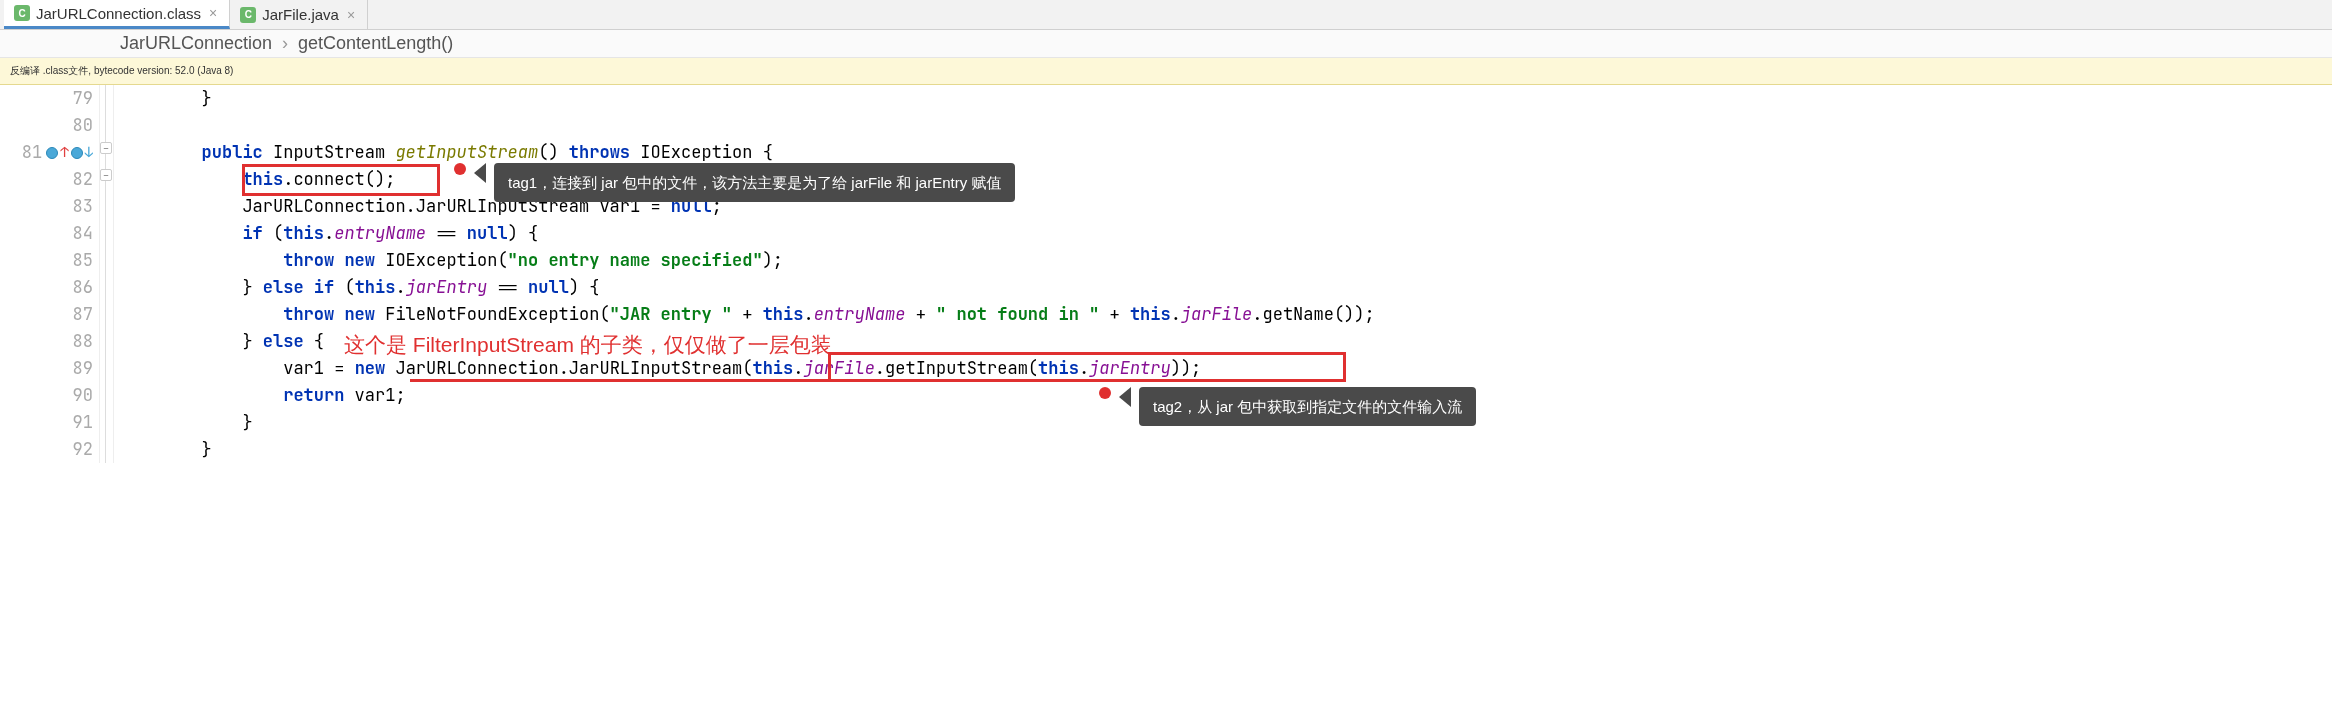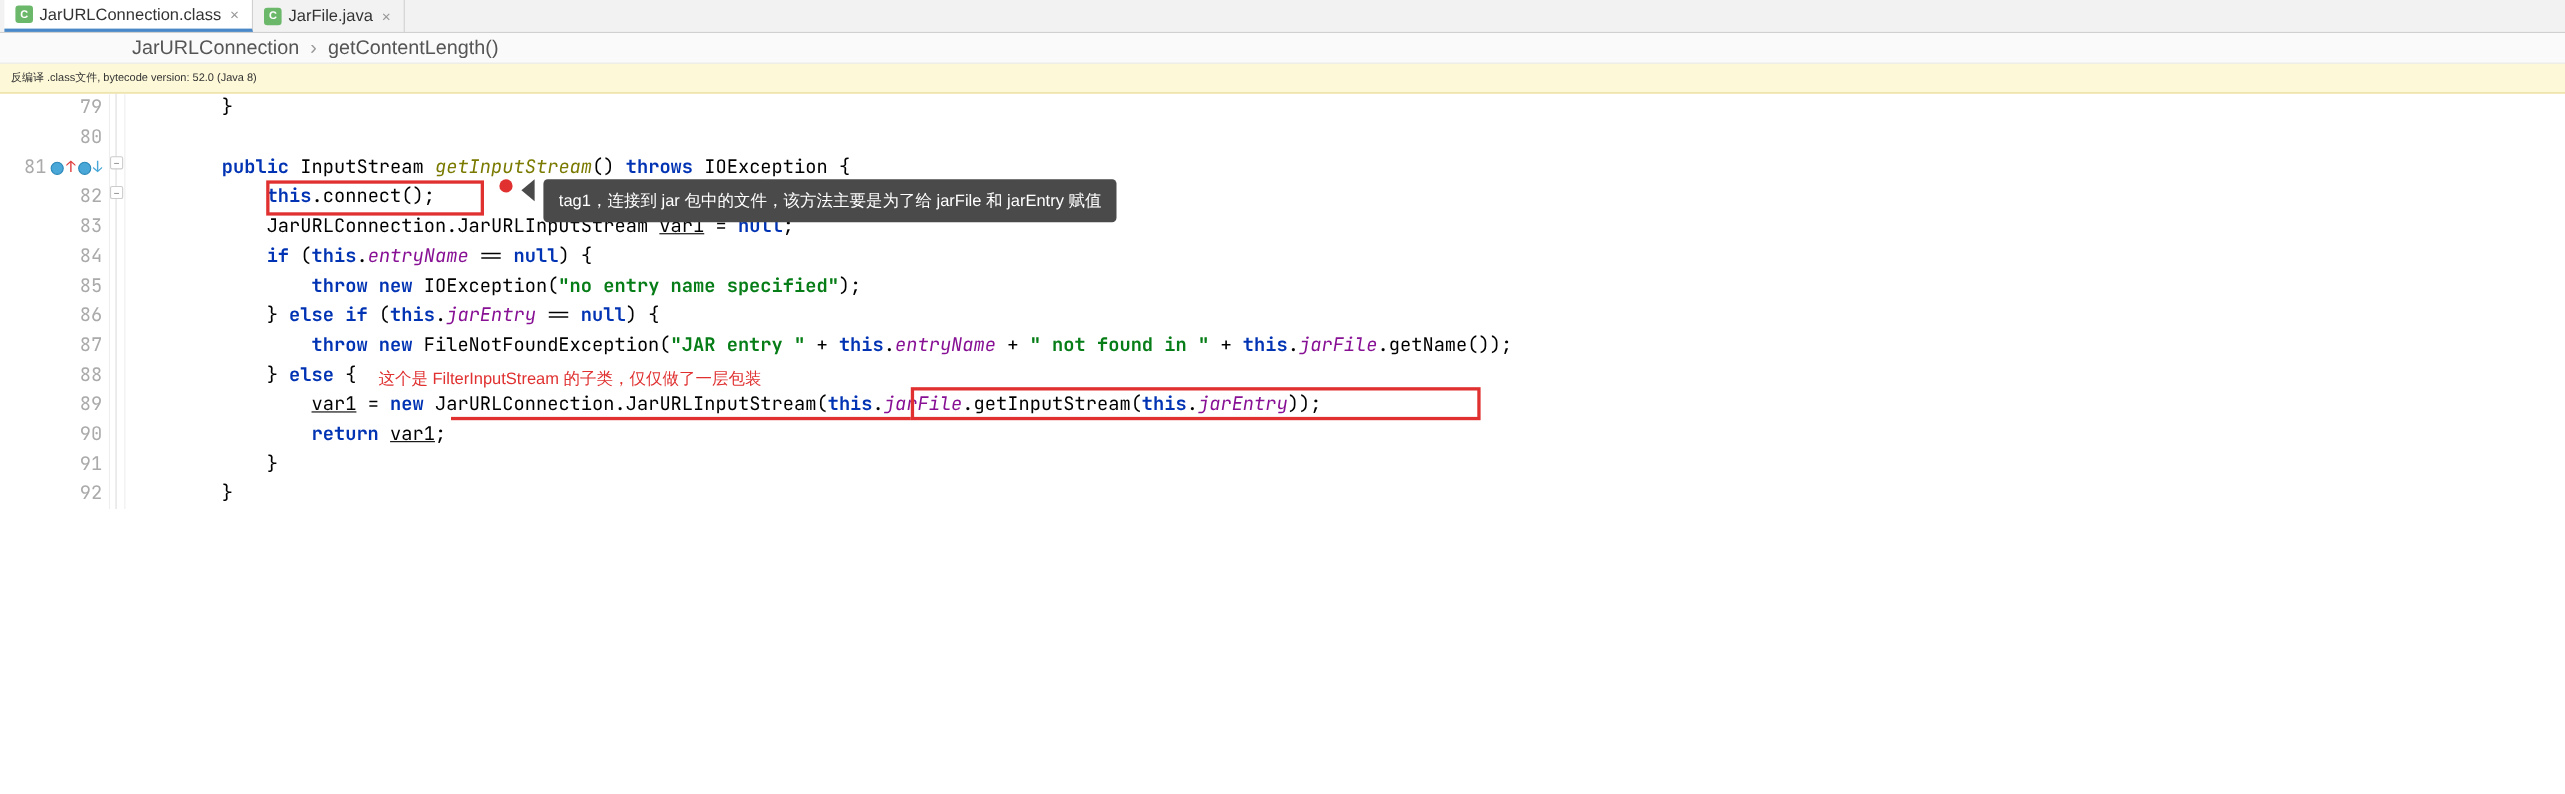--- a/index.html
+++ b/index.html
@@ -32,31 +32,31 @@
     
     .code { flex: 1; position: relative; padding-left: 6px; }
     .code-line { height: 27px; white-space: pre; position: relative; }
     
     .kw { color: #0033b3; font-weight: bold; }
     .type { color: #000; }
     .method-decl { color: #7a7a00; font-style: italic; }
     .field { color: #871094; font-style: italic; }
     .str { color: #067d17; font-weight: bold; }
     .call { color: #000; margin-top: 25px; }
-    .var-u { text-decoration: underline; }
+    .var-u { }
     
     .red-box { position: absolute; border: 3px solid #e03030; pointer-events: none; }
     .red-underline { position: absolute; height: 3px; background: #e03030; pointer-events: none; }
     
     .annot-tag { position: absolute; display: flex; align-items: flex-start; gap: 8px; }
     .annot-dot { width: 12px; height: 12px; border-radius: 50%; background: #e03030; flex-shrink: 0; }
     .annot-arrow-left { width: 0; height: 0; border-top: 10px solid transparent; border-bottom: 10px solid transparent; border-right: 12px solid #4a4a4a; }
     .annot-body { background: #4a4a4a; color: #fff; padding: 6px 14px; border-radius: 4px; font-size: 15px; font-family: -apple-system, sans-serif; white-space: nowrap; }
     
-    .red-note { position: absolute; color: #e03030; font-size: 15px; font-family: -apple-system, sans-serif; }
+    .red-note { position: absolute; color: #e03030; font-size: 21px; font-family: -apple-system, sans-serif; }
   </style>
 </head>
 <body>
 
 <div class="tabs-bar">
   <div class="tabs-leading"></div>
   <div id="tabs-container" style="display:flex;">
       <div class="tab active">
         <div class="file-icon">C</div>
         <span class="tab-label">JarURLConnection.class</span>
@@ -151,15 +151,20 @@
       <div class="code-line">            <span>}</span></div>
       <div class="code-line">        <span>}</span></div>
       <div class="red-box" style="top:79px; left:128px; width:198px; height:32px;"></div>
       <div class="red-box" style="top:267px; left:714px; width:518px; height:30px;"></div>
       <div class="red-underline" style="top:294px; left:296px; width:418px;"></div>
       <div class="annot-tag" style="top:78px; left:340px;">
       <div class="annot-dot"></div>
       <div class="annot-arrow-left"></div>
       <div class="annot-body">tag1，连接到 jar 包中的文件，该方法主要是为了给 jarFile 和 jarEntry 赋值</div>
     </div>
+      <div class="annot-tag" style="top:302px; left:985px;">
+      <div class="annot-dot"></div>
+      <div class="annot-arrow-left"></div>
+      <div class="annot-body">tag2，从 jar 包中获取到指定文件的文件输入流</div>
+    </div>
       <div class="red-note" style="top:246px; left:230px;">这个是 FilterInputStream 的子类，仅仅做了一层包装</div>
     </div>
 </div>
 
 </body></html>

